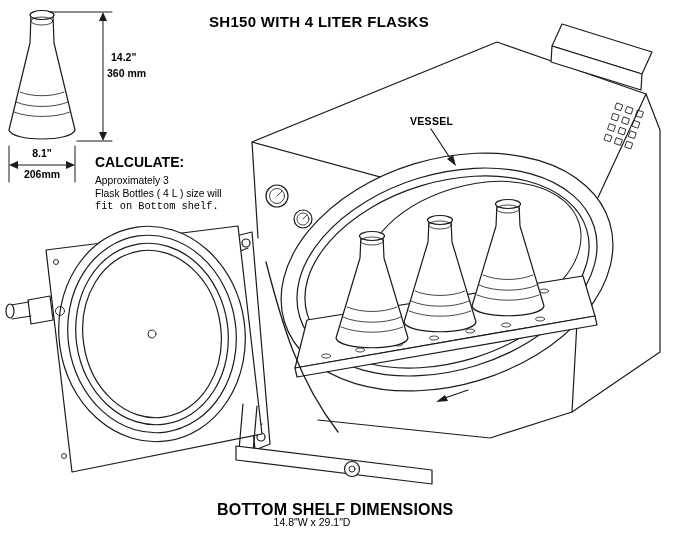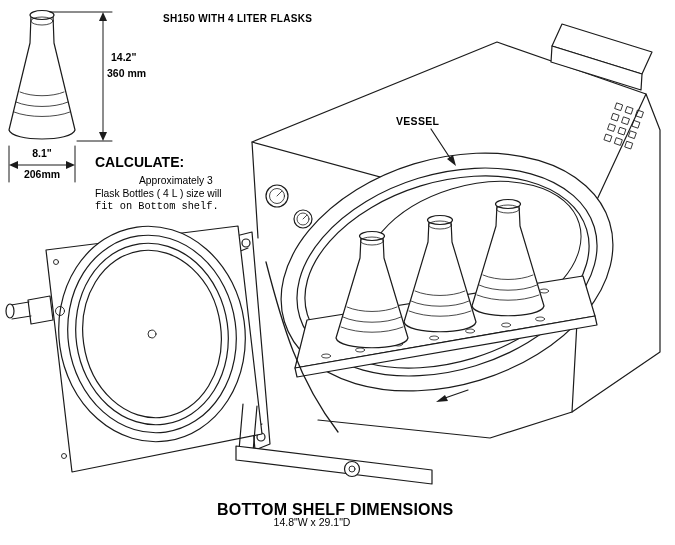--- a/index.html
+++ b/index.html
@@ -6,21 +6,21 @@
   #canvas{
     position:relative;
     width:675px;height:545px;
     background:#ffffff;
     font-family:"Liberation Sans","DejaVu Sans",sans-serif;
     color:#000;
     overflow:hidden;
   }
   #lineart{position:absolute;left:0;top:0;}
   .lbl{position:absolute;white-space:pre;line-height:1.15;}
-  .title{font-weight:700;font-size:10px;letter-spacing:.3px;text-align:left;}
+  .title{font-weight:700;font-size:15px;letter-spacing:.3px;text-align:right;}
   .dim{font-size:10.5px;font-weight:600;}
   .dim-c{font-size:10.5px;font-weight:600;text-align:center;}
   .note-h{font-size:14px;font-weight:700;}
   .note-l{font-size:10.3px;font-weight:400;}
   .callout{font-size:10.5px;font-weight:700;letter-spacing:.3px;}
   .bsd-h{font-size:16px;font-weight:700;text-align:center;letter-spacing:.2px;}
   .bsd-s{font-size:10.5px;font-weight:400;text-align:center;}
 </style>
 </head>
 <body>
@@ -196,22 +196,22 @@
 
   <div class="lbl title" style="left:163px;top:13px;width:266px;">SH150 WITH 4 LITER FLASKS</div>
 
   <div class="lbl dim" style="left:111px;top:51px;">14.2"</div>
   <div class="lbl dim" style="left:107px;top:67px;">360 mm</div>
 
   <div class="lbl dim-c" style="left:9px;top:147px;width:66px;">8.1"</div>
   <div class="lbl dim-c" style="left:9px;top:168px;width:52px;padding-left:7px;">206mm</div>
 
   <div class="lbl note-h" style="left:95px;top:154px;">CALCULATE:</div>
-  <div class="lbl note-l" style="left:95px;top:175px;width:150px;margin-left:44px;">Approximately 3</div>
+  <div class="lbl note-l" style="left:95px;top:175px;width:150px;">Approximately 3</div>
   <div class="lbl note-l" style="left:95px;top:188px;width:148px;">Flask Bottles ( 4 L ) size will</div>
   <div class="lbl note-l" style="left:95px;top:201px;width:150px;font-family:Liberation Mono, monospace;">fit on Bottom shelf.</div>
 
-  <div class="lbl callout" style="left:396px;top:115px;">VESSEL</div>
+  <div class="lbl callout" style="left:410px;top:115px;">VESSEL</div>
 
   <div class="lbl bsd-h" style="left:217px;top:501px;width:190px;">BOTTOM SHELF DIMENSIONS</div>
   <div class="lbl bsd-s" style="left:217px;top:516px;width:190px;">14.8"W x 29.1"D</div>
 
 </div>
 
 </body></html>

